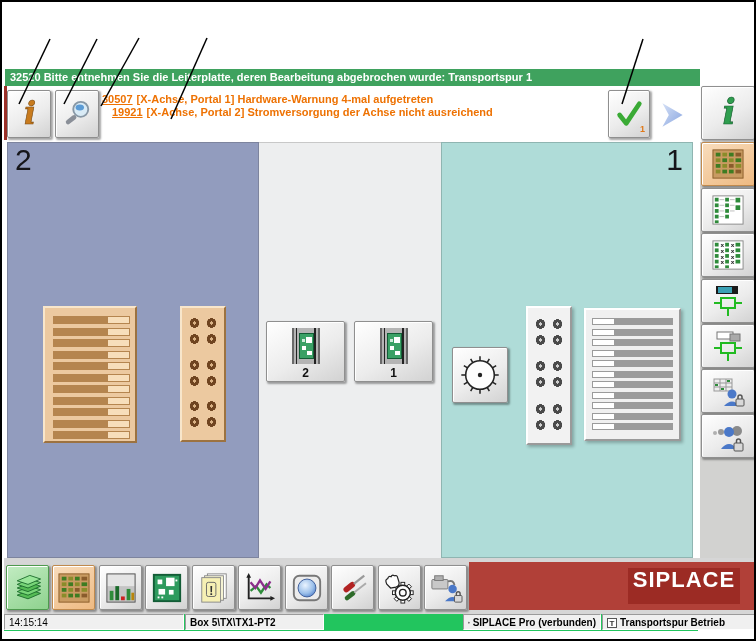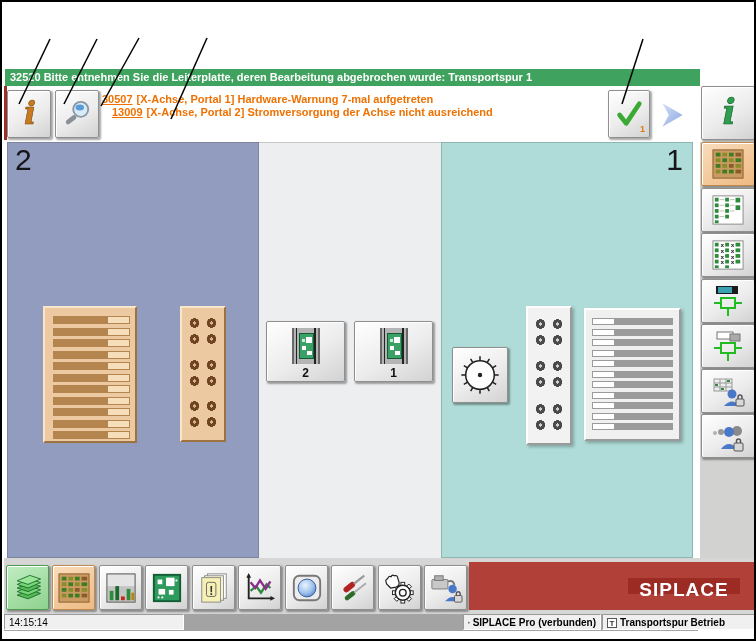--- a/index.html
+++ b/index.html
@@ -92,25 +92,25 @@
   .selected-green  { background:linear-gradient(150deg,#c2ecc2,#8ed28e); border-color:#4e9a4e; }
 
   
   .toolbar-bg { position:absolute; left:2px; top:556px; width:752px; height:56px; background:#d6d6d6; }
   .tool-btn { top:563px; width:43px; height:45px; }
   .tb1{left:4px;} .tb2{left:50px;} .tb3{left:97px;} .tb4{left:143px;} .tb5{left:190px;}
   .tb6{left:236px;} .tb7{left:283px;} .tb8{left:329px;} .tb9{left:376px;} .tb10{left:422px;}
 
   .brand-banner { position:absolute; left:467px; top:560px; width:285px; height:48px; background:#b14038;
     display:flex; align-items:center; justify-content:flex-end; }
-  .brand-logo { width:112px; height:16px; margin-right:14px; background:#9c2b24; color:#fff;
-    font-size:19px; font-weight:bold; letter-spacing:1px; text-align:center; line-height:24px; }
-
-  
-  .status-bar { position:absolute; left:2px; top:612px; width:694px; height:17px; background:#a3a3a3; font-size:10px; }
+  .brand-logo { width:112px; height:36px; margin-right:14px; background:#9c2b24; color:#fff;
+    font-size:22px; font-weight:bold; letter-spacing:1px; text-align:center; line-height:24px; }
+
+  
+  .status-bar { position:absolute; left:2px; top:612px; width:694px; height:17px; background:#22c55e; font-size:10px; }
   .status-field { position:absolute; top:0; height:16px; line-height:14px; padding:1px 4px 0 4px;
     border:1px solid; border-color:#9a9a9a #ffffff #ffffff #9a9a9a; background:#f0f0f0;
     white-space:nowrap; overflow:hidden; display:flex; align-items:center; gap:3px; }
   .sf-time { left:0; width:180px; } .sf-station { left:181px; width:139px; font-weight:bold; }
   .sf-mode { left:321px; width:137px; font-weight:bold; } .sf-conn { left:459px; width:138px; font-weight:bold; }
   .sf-oper { left:598px; width:154px; font-weight:bold; }
   .t-box { display:inline-block; width:10px; height:10px; border:1px solid #555; background:#fff;
     font-size:8px; line-height:9px; text-align:center; font-weight:bold; color:#333; }
 
   svg { display:block; }
@@ -141,24 +141,24 @@
   <div class="btn3d search-btn">
     <svg width="30" height="30" viewBox="0 0 32 32">
       <rect x="3" y="20" width="13" height="5" rx="2.5" transform="rotate(-38 9 22)" fill="#8a8f98"></rect>
       <circle cx="20" cy="11" r="8" fill="#d9ebf6" stroke="#8898a6" stroke-width="2"></circle>
       <ellipse cx="19" cy="9" rx="4.5" ry="3.2" fill="#5b9bd5"></ellipse>
     </svg>
   </div>
 
   <div class="warnings">
     <div class="warn-line">
-      <span class="code">30507</span><span>[X-Achse, Portal 1] Hardware-Warnung 7-mal aufgetreten</span>
+      <span class="code">30507</span><span>[X-Achse, Portal 1] Hardware-Warnung 4-mal aufgetreten</span>
     </div>
     <div class="warn-line second">
-      <span class="code">13009</span><span>[X-Achse, Portal 2] Stromversorgung der Achse nicht ausreichend</span>
+      <span class="code">19921</span><span>[X-Achse, Portal 2] Stromversorgung der Achse nicht ausreichend</span>
     </div>
   </div>
 
   <div class="btn3d ack-btn">
     <svg width="30" height="30" viewBox="0 0 32 32">
       <path d="M6 17 L13 26 L27 5" stroke="#3aaa35" stroke-width="5" fill="none" stroke-linecap="round" stroke-linejoin="round"></path>
     </svg>
     <span class="ack-count">1</span>
   </div>
 
@@ -548,20 +548,23 @@
   </div>
 
   <div class="brand-banner">
     <div class="brand-logo">SIPLACE</div>
   </div>
 
   <div class="status-bar">
     <div class="status-field sf-time">
       <span>14:15:14</span>
     </div>
+    <div class="status-field sf-station">
+      <span>Box 5\TX\TX1-PT2</span>
+    </div>
     <div class="status-field sf-conn">
       <svg width="9" height="11" viewBox="0 0 9 11">
         <rect x="1" y="3" width="7" height="7.5" rx="1" fill="#555"></rect>
           <rect x="3" y="0.5" width="3" height="3" fill="#888"></rect>
         <circle cx="3" cy="6" r="0.8" fill="#ddd"></circle>
           <circle cx="6" cy="8" r="0.8" fill="#ddd"></circle>
       </svg>
       <span>SIPLACE Pro (verbunden)</span>
     </div>
     <div class="status-field sf-oper">

